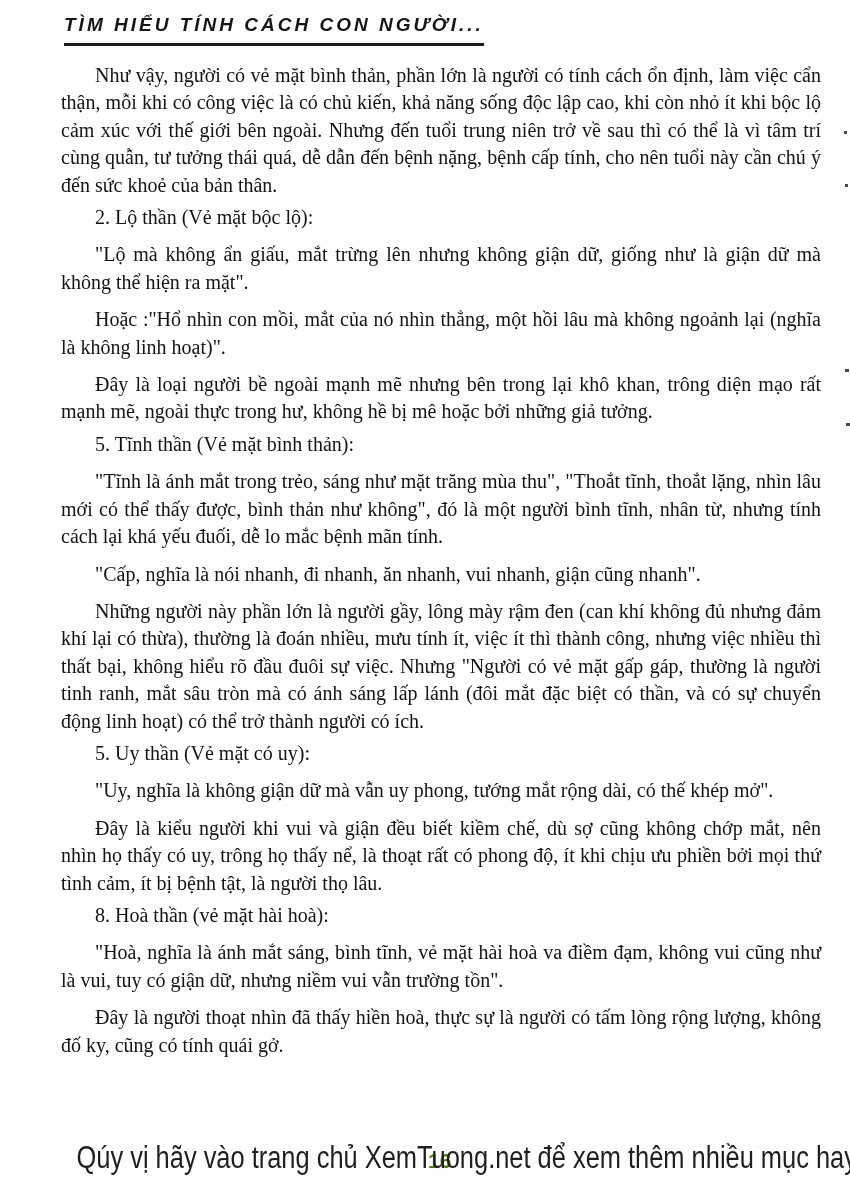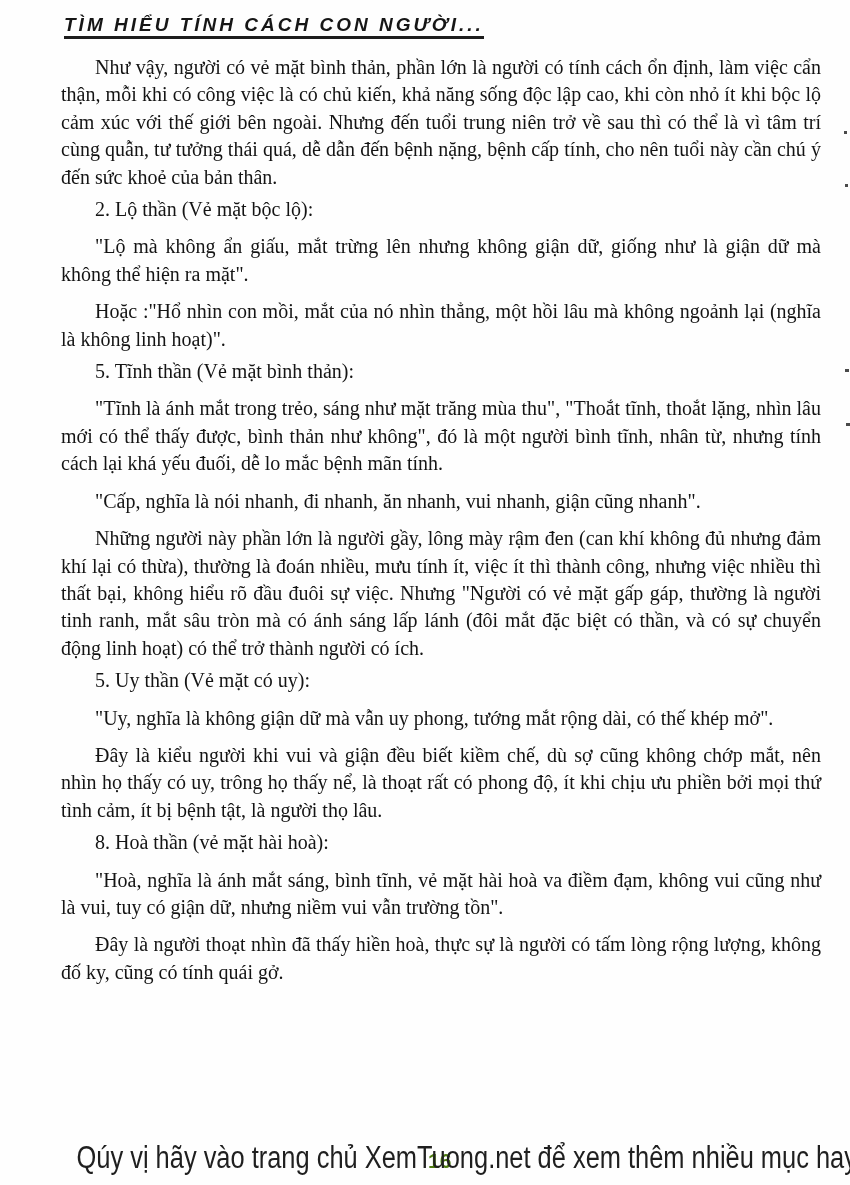--- a/index.html
+++ b/index.html
@@ -17,20 +17,21 @@
   
   .header {
     position: absolute; top: 14px; left: 64px;
     z-index: 2;
   }
   .header .title {
     font-family: "Liberation Sans", sans-serif;
     font-weight: bold; font-style: italic;
     font-size: 19px; letter-spacing: 3px;
     color: #161616;
+    padding-bottom: 7px;
     border-bottom: 3px solid #1d1d1d;
     margin: 0;
     white-space: nowrap;
   }
   
   .watermark {
     position: absolute; top: 520px; left: 50%;
     transform: translateX(-49%);
     z-index: 1;
     font-family: "DejaVu Sans", sans-serif;
@@ -48,21 +49,21 @@
     width: 760px;
     z-index: 2;
     font-size: 20px; line-height: 27.4px;
     color: #141414;
     text-align: justify;
   }
   .content p {
     margin: 10px 0 0 0;
     text-indent: 34px;
   }
-  .content p:first-child { margin-top: 4px; }
+  .content p:first-child { margin-top: 12px; }
   .content p.h {
     text-align: left;
     margin-top: 5px;
   }
   
   .footer {
     position: absolute; top: 1140px; left: 0;
     width: 850px; text-align: center;
     z-index: 3;
     font-family: "Liberation Sans", sans-serif;
@@ -93,20 +94,21 @@
   <div class="header">
     <h1 class="title">TÌM HIỂU TÍNH CÁCH CON NGƯỜI...</h1>
   </div>
 
 
   <main class="content">
     <p>Như vậy, người có vẻ mặt bình thản, phần lớn là người có tính cách ổn định, làm việc cẩn thận, mỗi khi có công việc là có chủ kiến, khả năng sống độc lập cao, khi còn nhỏ ít khi bộc lộ cảm xúc với thế giới bên ngoài. Nhưng đến tuổi trung niên trở về sau thì có thể là vì tâm trí cùng quẫn, tư tưởng thái quá, dễ dẫn đến bệnh nặng, bệnh cấp tính, cho nên tuổi này cần chú ý đến sức khoẻ của bản thân.</p>
     <p class="h">2. Lộ thần (Vẻ mặt bộc lộ):</p>
     <p>"Lộ mà không ẩn giấu, mắt trừng lên nhưng không giận dữ, giống như là giận dữ mà không thể hiện ra mặt".</p>
     <p>Hoặc :"Hổ nhìn con mồi, mắt của nó nhìn thẳng, một hồi lâu mà không ngoảnh lại (nghĩa là không linh hoạt)".</p>
+    <p>Đây là loại người bề ngoài mạnh mẽ nhưng bên trong lại khô khan, trông diện mạo rất mạnh mẽ, ngoài thực trong hư, không hề bị mê hoặc bởi những giả tưởng.</p>
     <p class="h">5. Tĩnh thần (Vẻ mặt bình thản):</p>
     <p>"Tĩnh là ánh mắt trong trẻo, sáng như mặt trăng mùa thu", "Thoắt tĩnh, thoắt lặng, nhìn lâu mới có thể thấy được, bình thản như không", đó là một người bình tĩnh, nhân từ, nhưng tính cách lại khá yếu đuối, dễ lo mắc bệnh mãn tính.</p>
     <p>"Cấp, nghĩa là nói nhanh, đi nhanh, ăn nhanh, vui nhanh, giận cũng nhanh".</p>
     <p>Những người này phần lớn là người gầy, lông mày rậm đen (can khí không đủ nhưng đảm khí lại có thừa), thường là đoán nhiều, mưu tính ít, việc ít thì thành công, nhưng việc nhiều thì thất bại, không hiểu rõ đầu đuôi sự việc. Nhưng "Người có vẻ mặt gấp gáp, thường là người tinh ranh, mắt sâu tròn mà có ánh sáng lấp lánh (đôi mắt đặc biệt có thần, và có sự chuyển động linh hoạt) có thể trở thành người có ích.</p>
     <p class="h">5. Uy thần (Vẻ mặt có uy):</p>
     <p>"Uy, nghĩa là không giận dữ mà vẫn uy phong, tướng mắt rộng dài, có thế khép mở".</p>
     <p>Đây là kiểu người khi vui và giận đều biết kiềm chế, dù sợ cũng không chớp mắt, nên nhìn họ thấy có uy, trông họ thấy nể, là thoạt rất có phong độ, ít khi chịu ưu phiền bởi mọi thứ tình cảm, ít bị bệnh tật, là người thọ lâu.</p>
     <p class="h">8. Hoà thần (vẻ mặt hài hoà):</p>
     <p>"Hoà, nghĩa là ánh mắt sáng, bình tĩnh, vẻ mặt hài hoà va điềm đạm, không vui cũng như là vui, tuy có giận dữ, nhưng niềm vui vẫn trường tồn".</p>
     <p>Đây là người thoạt nhìn đã thấy hiền hoà, thực sự là người có tấm lòng rộng lượng, không đố ky, cũng có tính quái gở.</p>

